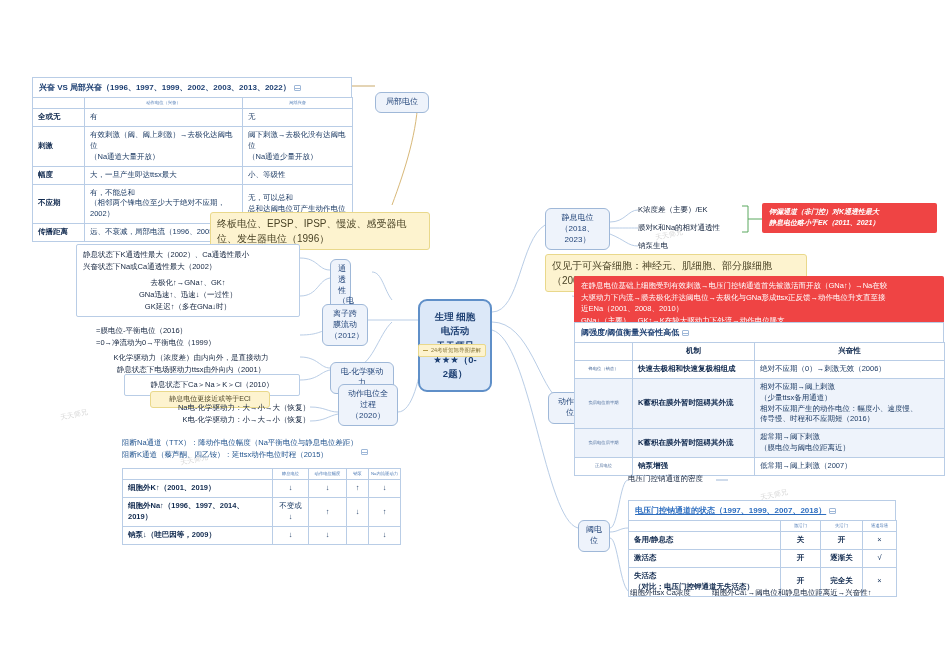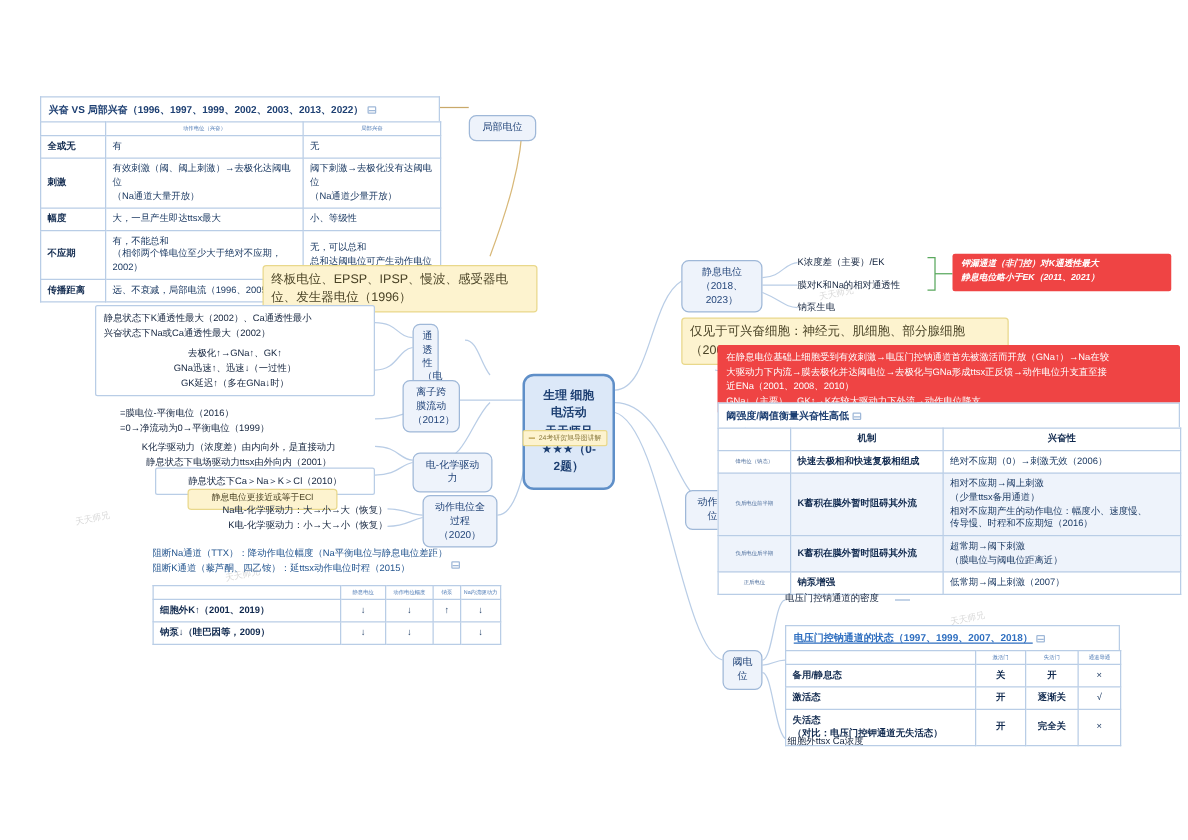--- a/index.html
+++ b/index.html
@@ -273,21 +273,21 @@
 =0→净流动为0→平衡电位（1999）</div>
 
   <div class="node txt dark c" style="left:82px;top:352px;width:218px;">K化学驱动力（浓度差）由内向外，是直接动力
 静息状态下电场驱动力ttsx由外向内（2001）</div>
   <div class="node boxed txt dark c" style="left:124px;top:374px;width:176px;">静息状态下Ca＞Na＞K＞Cl（2010）</div>
   <div class="node note small" style="left:150px;top:391px;width:120px;text-align:center;">静息电位更接近或等于ECl</div>
   <div class="node pill" style="left:330px;top:362px;width:64px;">电-化学驱动力</div>
 
   <div class="node txt dark r" style="left:30px;top:402px;width:280px;">Na电-化学驱动力：大→小→大（恢复）
 K电-化学驱动力：小→大→小（恢复）</div>
-  <div class="node pill" style="left:338px;top:396px;width:60px;">动作电位全过程
+  <div class="node pill" style="left:338px;top:384px;width:60px;">动作电位全过程
 （2020）</div>
 
   <div class="node pill" style="left:322px;top:304px;width:46px;">离子跨膜流动
 （2012）</div>
 
   <div class="node" style="left:122px;top:437px;width:278px;">
     <div class="txt blue" style="display:inline-block;">阻断Na通道（TTX）：降动作电位幅度（Na平衡电位与静息电位差距）
 阻断K通道（藜芦酮、四乙铵）：延ttsx动作电位时程（2015）</div><span class="mini-ic"></span>
   </div>
 
@@ -309,20 +309,27 @@
         <th class="tiny">Na内流驱动力</th>
       </tr>
       <tr>
         <td class="lbl">细胞外K↑（2001、2019）</td>
         <td class="ctr">↓</td>
         <td class="ctr">↓</td>
         <td class="ctr">↑</td>
         <td class="ctr">↓</td>
       </tr>
       <tr>
+        <td class="lbl">细胞外Na↑（1996、1997、2014、2019）</td>
+        <td class="ctr">不变或↓</td>
+        <td class="ctr">↑</td>
+        <td class="ctr">↓</td>
+        <td class="ctr">↑</td>
+      </tr>
+      <tr>
         <td class="lbl">钠泵↓（哇巴因等，2009）</td>
         <td class="ctr">↓</td>
         <td class="ctr">↓</td>
         <td class="ctr"></td>
         <td class="ctr">↓</td>
       </tr>
     </tbody>
       </table>
   </div>
 
@@ -428,14 +435,15 @@
 （对比：电压门控钾通道无失活态）</td>
         <td class="ctr lbl">开</td>
         <td class="ctr lbl">完全关</td>
         <td class="ctr">×</td>
       </tr>
     </tbody>
       </table>
   </div>
 
   <div class="node txt dark" style="left:630px;top:587px;width:80px;">细胞外ttsx Ca浓度</div>
+  <div class="node txt dark" style="left:712px;top:587px;width:230px;">细胞外Ca↓→阈电位和静息电位距离近→兴奋性↑</div>
 
 </div>
 
 </body></html>

